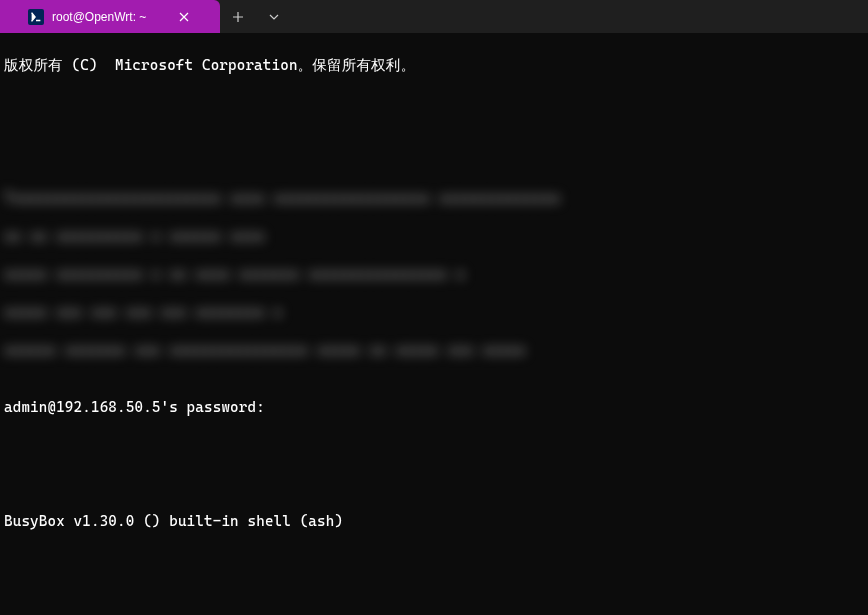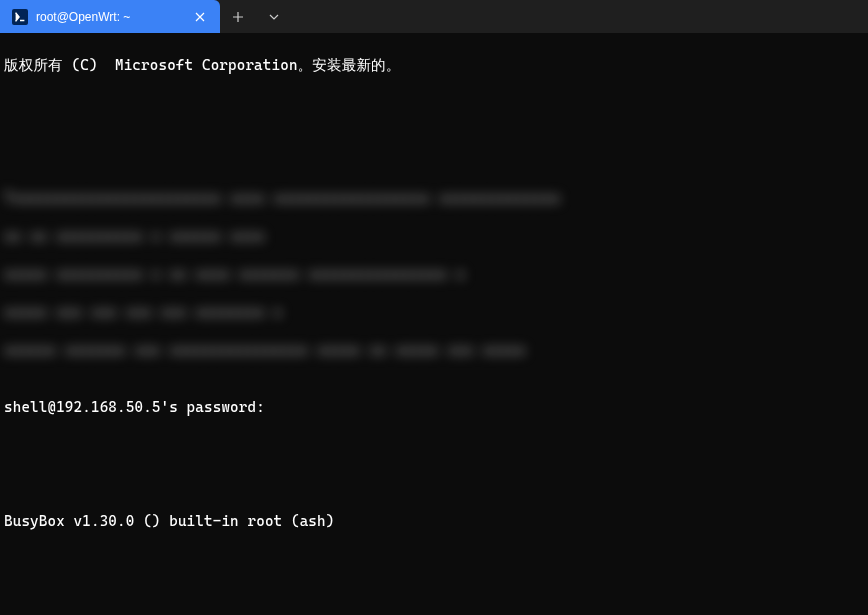--- a/index.html
+++ b/index.html
@@ -16,24 +16,24 @@
       color: #cccccc;
     }
     .titlebar {
       background: #1f1f1f;
       height: 33px;
       display: flex;
       align-items: stretch;
       user-select: none;
     }
     .tab {
-      background: #3b82f6;
+      background: #a21caf;
       display: flex;
       align-items: center;
-      padding: 0 12px;
+      padding: 0 28px;
       height: 33px;
       min-width: 220px;
       position: relative;
       border-top-right-radius: 6px;
     }
     .tab-icon {
       width: 16px;
       height: 16px;
       margin-right: 8px;
       display: flex;
@@ -123,34 +123,34 @@
     </div>
     <div class="titlebar-btn">
       <svg width="10" height="6" viewBox="0 0 10 6">
         <path d="M1 1 L5 5 L9 1" stroke="#cccccc" stroke-width="1.2" fill="none"></path>
       </svg>
     </div>
   </div>
 </div>
 
 <div class="terminal">
-<div class="terminal-line">版权所有 (C)  Microsoft Corporation。安装最新的。</div>
+<div class="terminal-line">版权所有 (C)  Microsoft Corporation。保留所有权利。</div>
 <div class="terminal-line"></div>
 <div class="terminal-line"></div>
 <div class="blurred-area">
 <div class="terminal-line">Txxxxxxxxxxxxxxxxxxxxxxxx xxxx xxxxxxxxxxxxxxxxxx xxxxxxxxxxxxxx</div>
 <div class="terminal-line">xx xx xxxxxxxxxx x xxxxxx xxxx</div>
 <div class="terminal-line">xxxxx xxxxxxxxxx x xx xxxx xxxxxxx xxxxxxxxxxxxxxxx x</div>
 <div class="terminal-line">xxxxx xxx xxx xxx xxx xxxxxxxx x</div>
 <div class="terminal-line">xxxxxx xxxxxxx xxx xxxxxxxxxxxxxxxx xxxxx xx xxxxx xxx xxxxx</div>
 </div>
-<div class="terminal-line">shell@192.168.50.5's password:</div>
+<div class="terminal-line">admin@192.168.50.5's password:</div>
 <div class="terminal-line"></div>
 <div class="terminal-line"></div>
-<div class="terminal-line">BusyBox v1.30.0 () built-in root (ash)</div>
+<div class="terminal-line">BusyBox v1.30.0 () built-in shell (ash)</div>
 
 
 
 
 
 
 
 
 
 

